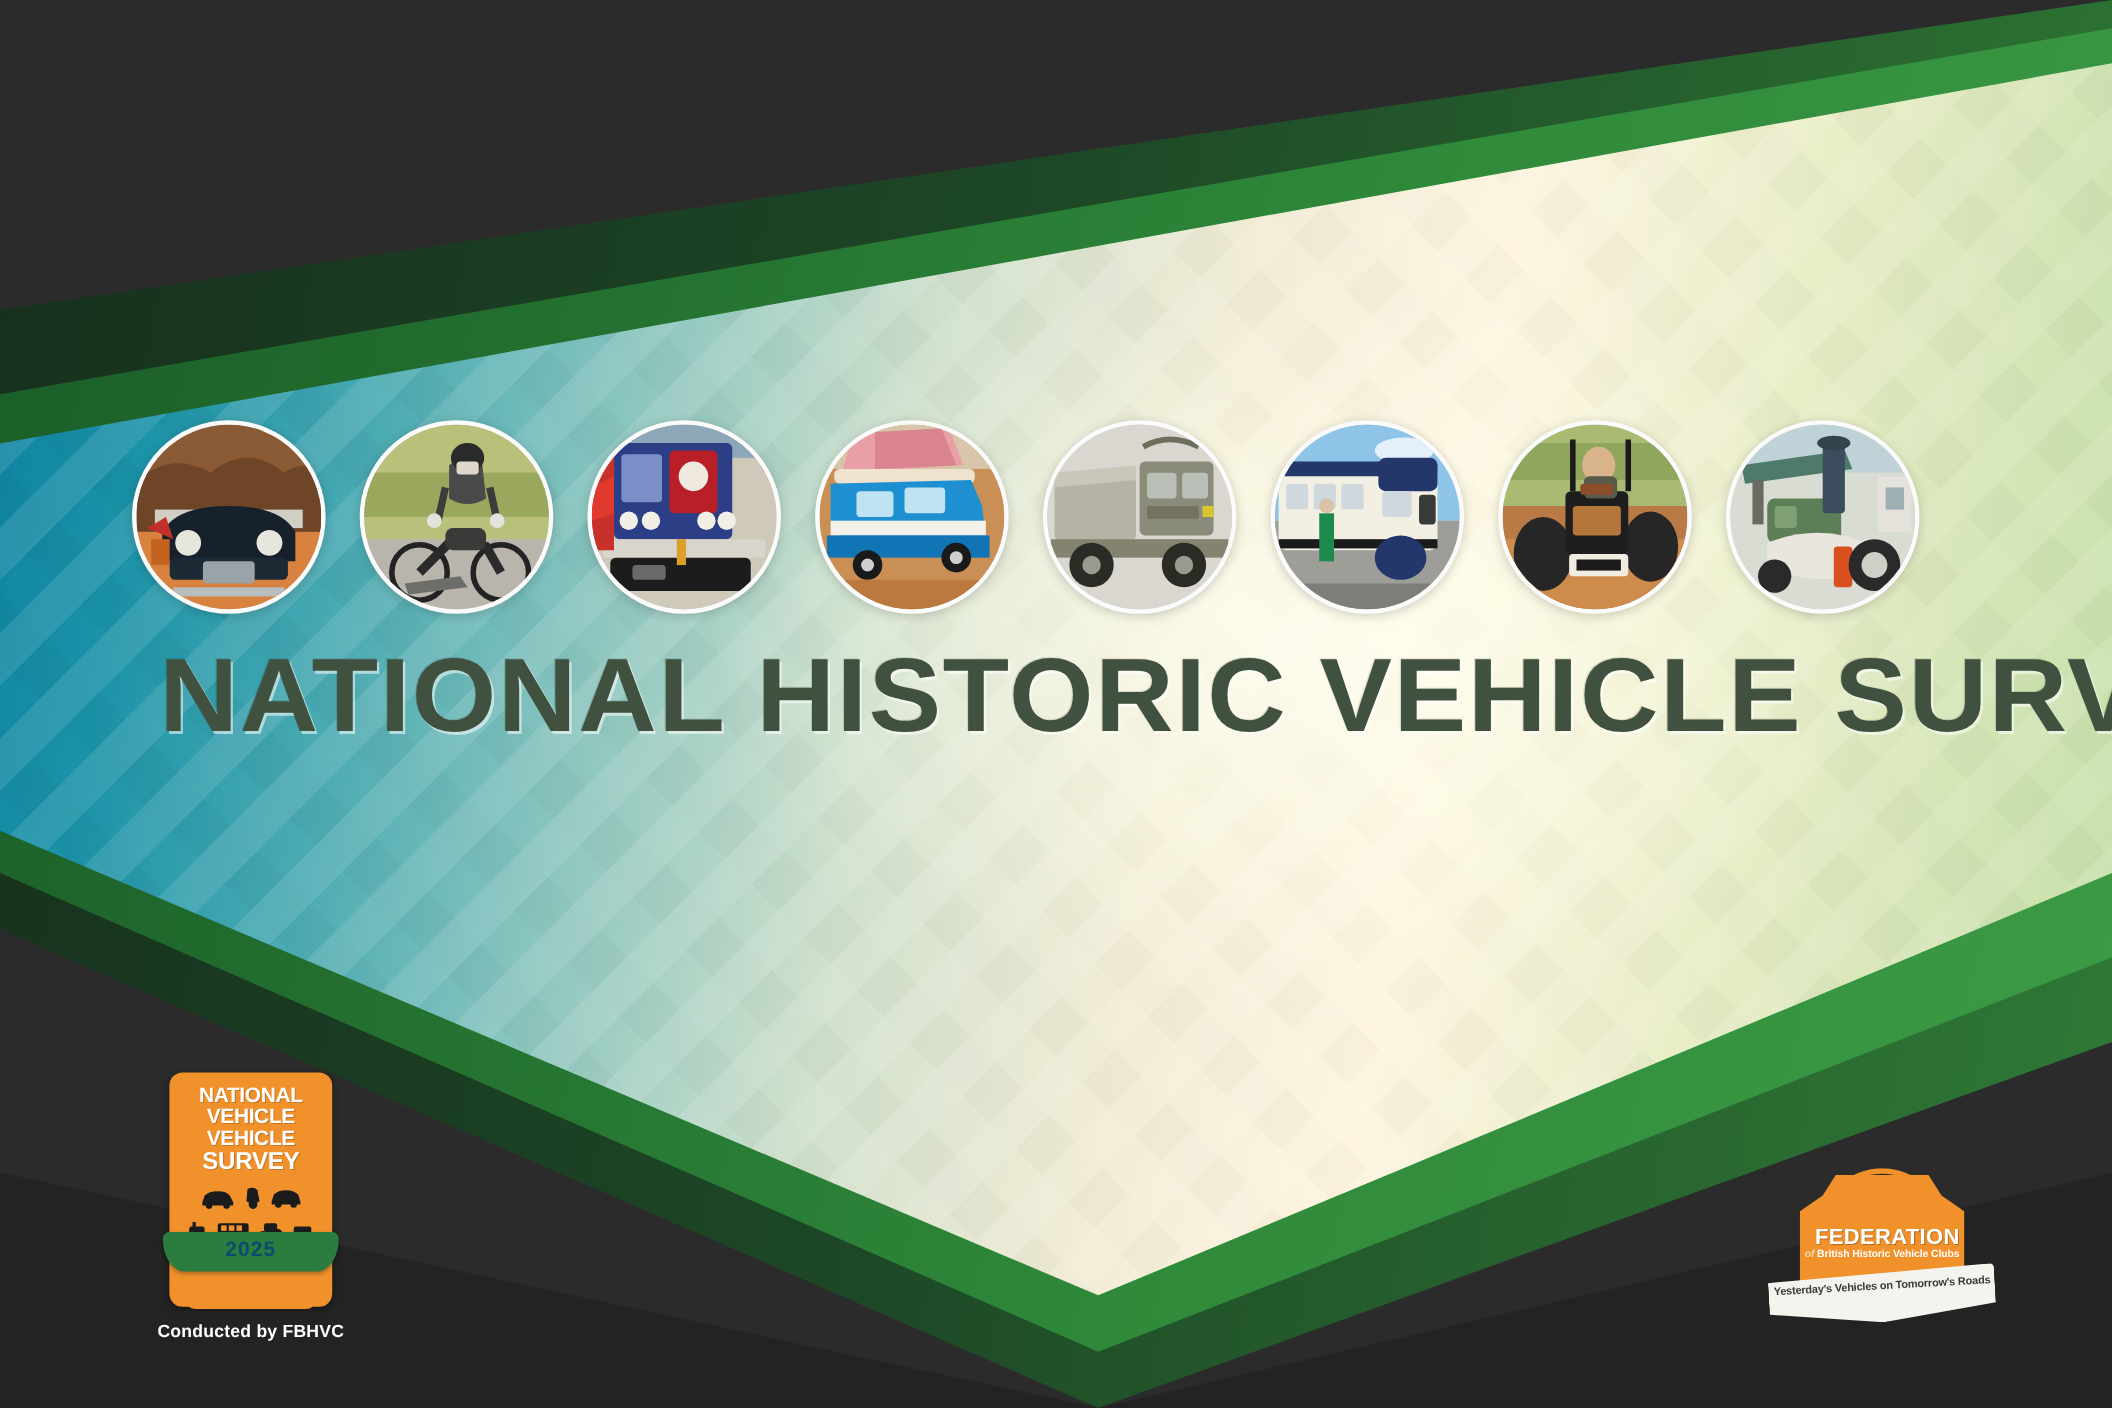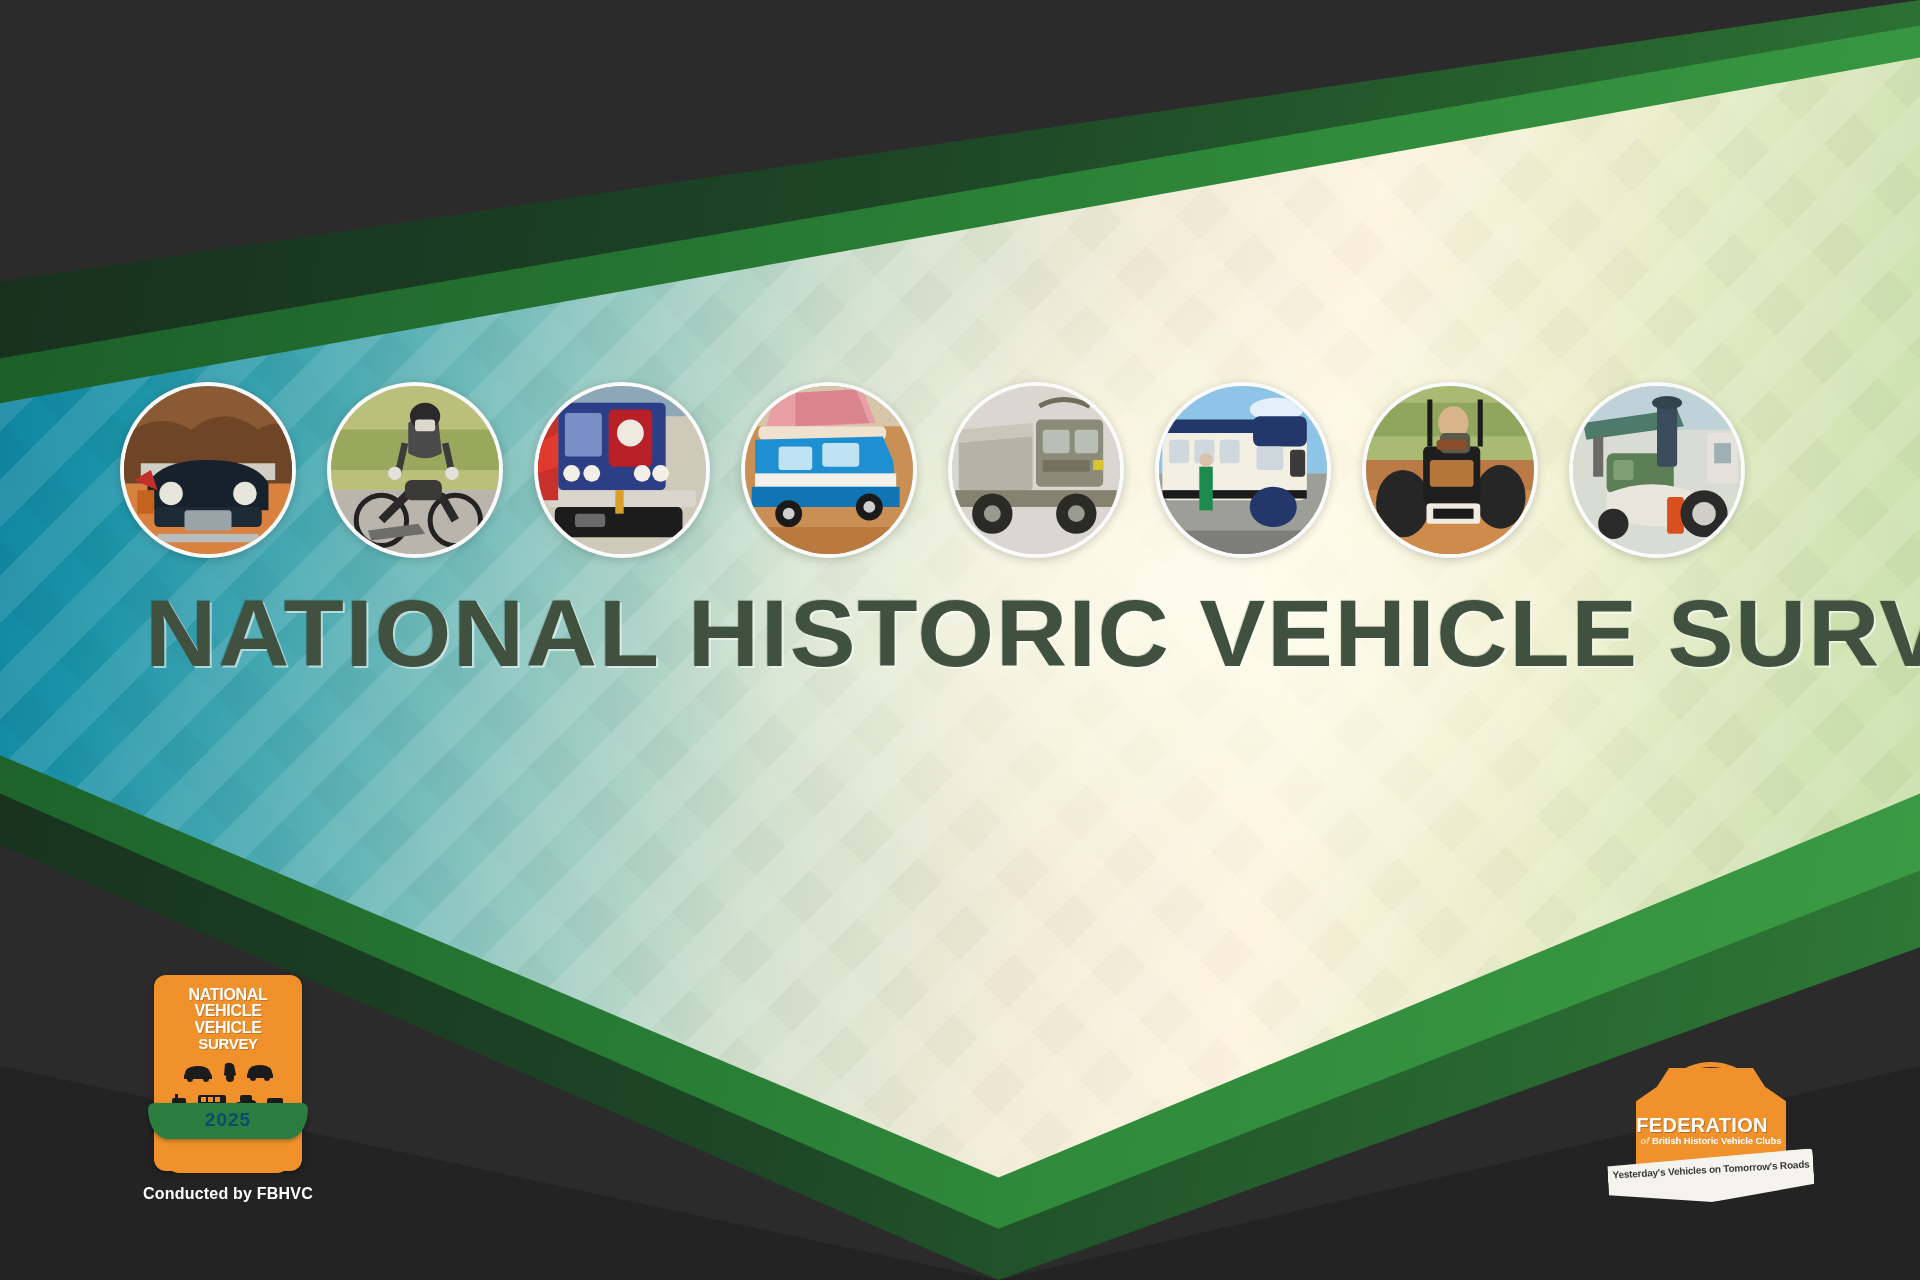--- a/index.html
+++ b/index.html
@@ -137,27 +137,27 @@
     width:148px; margin:0 auto;
     background:#f0912b;
     border-radius:12px;
     padding:12px 8px 26px 8px;
     box-shadow:0 2px 6px rgba(0,0,0,.35);
   }
   .nhvs-line {
     color:#ffffff;
     font-family:"Liberation Sans", sans-serif;
     font-weight:bold;
-    font-size:16px;
+    font-size:19px;
     line-height:1.02;
     letter-spacing:-.3px;
     text-align:center;
     text-shadow:1px 1px 0 rgba(0,0,0,.18);
   }
-  .nhvs-line.l4 { font-size:15px; }
+  .nhvs-line.l4 { font-size:22px; }
   .veh-row { display:flex; justify-content:center; align-items:flex-end; gap:4px; margin-top:9px; }
   .veh-row svg { display:block; }
   .nhvs-ribbon {
     position:relative; margin-top:-14px;
     height:48px;
   }
   .nhvs-ribbon .band {
     position:absolute; left:-14px; right:-14px; top:6px; height:36px;
     background:#2a7d3f;
     border-radius:6px 6px 20px 20px/6px 6px 30px 30px;
@@ -209,20 +209,21 @@
   .fed-car { position:absolute; left:52px; top:6px; }
   .fed-name {
     position:absolute; left:28px; top:46px; width:132px;
     text-align:center;
     color:#ffffff;
     font-family:"Liberation Sans", sans-serif;
     font-weight:bold;
     font-size:20px;
     letter-spacing:.3px;
     text-shadow:1px 1px 0 rgba(0,0,0,.25);
+    padding-left:14px;
   }
   .fed-sub {
     position:absolute; left:28px; top:67px; width:150px;
     text-align:center;
     color:#ffffff;
     font-family:"Liberation Sans", sans-serif;
     font-weight:bold;
     font-size:9.5px;
     letter-spacing:-.1px;
   }

